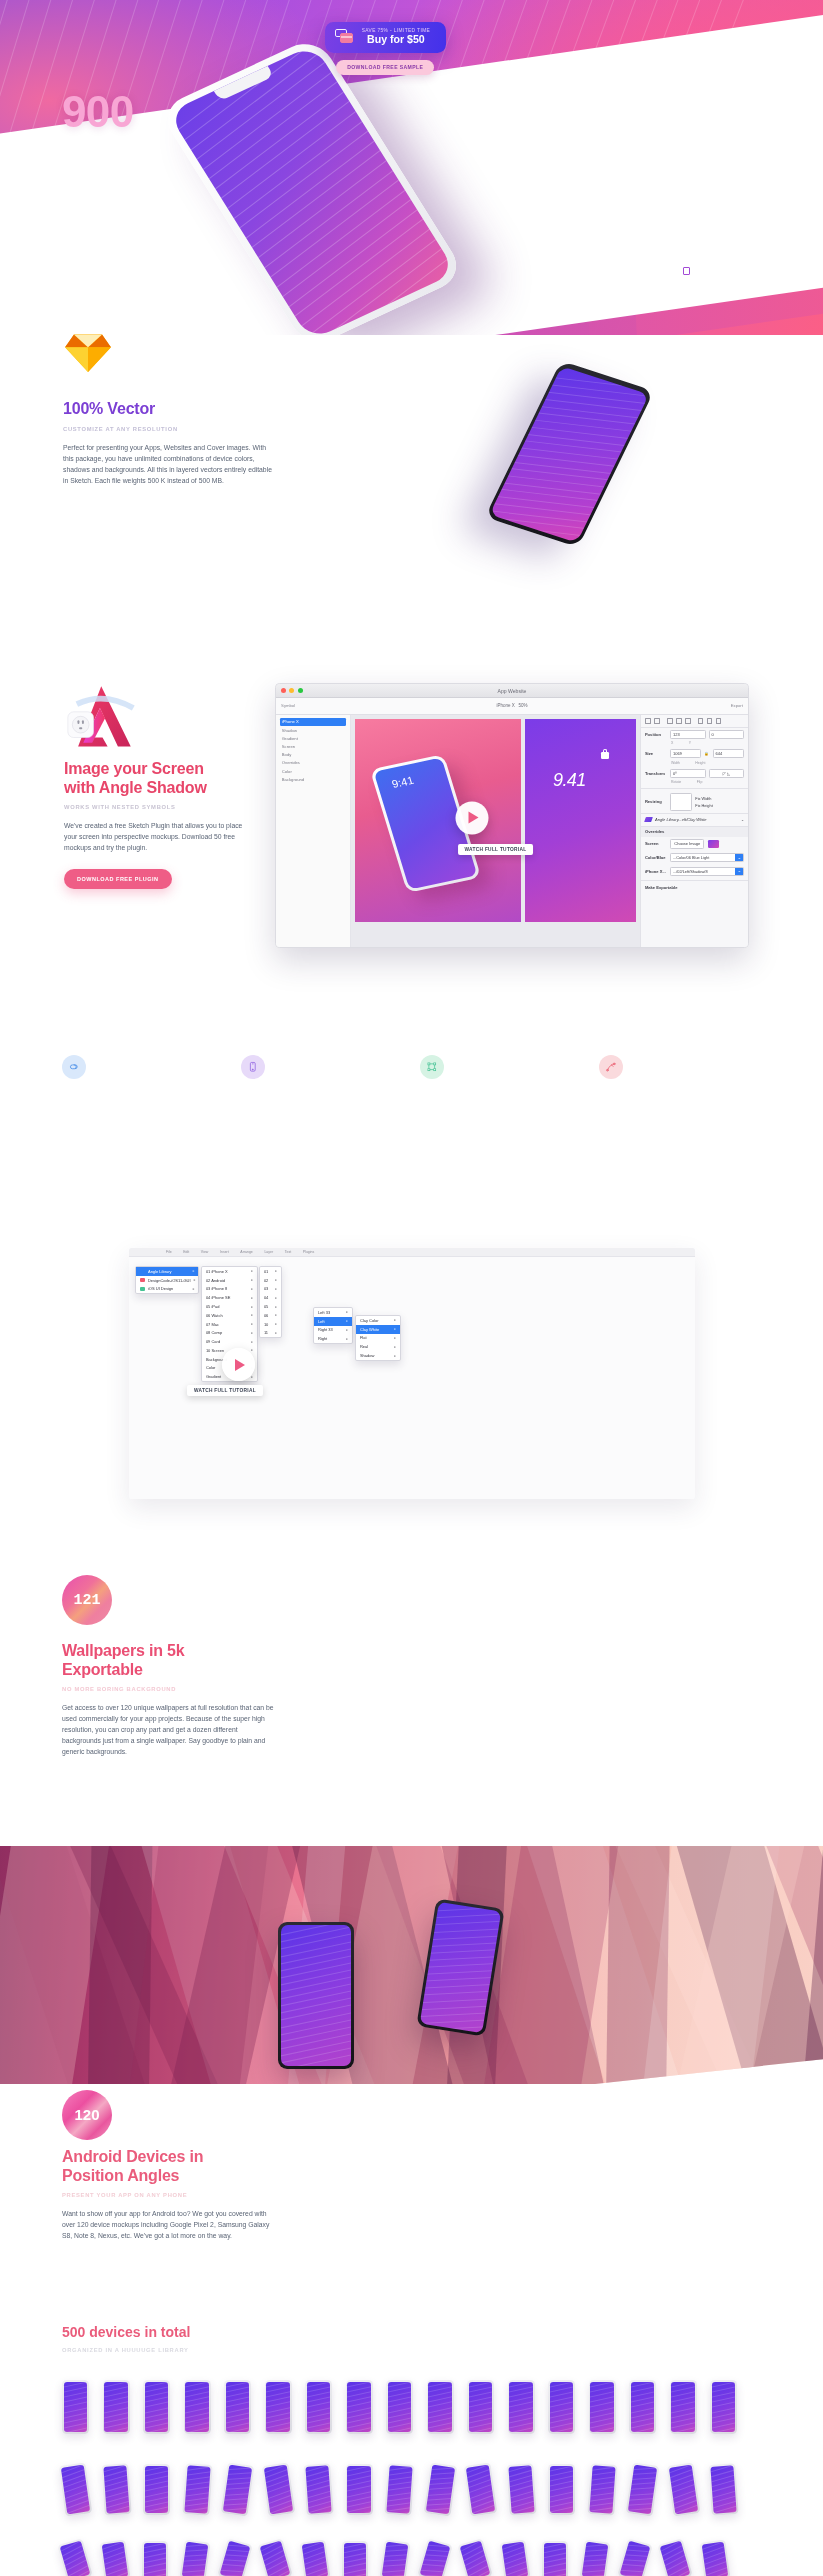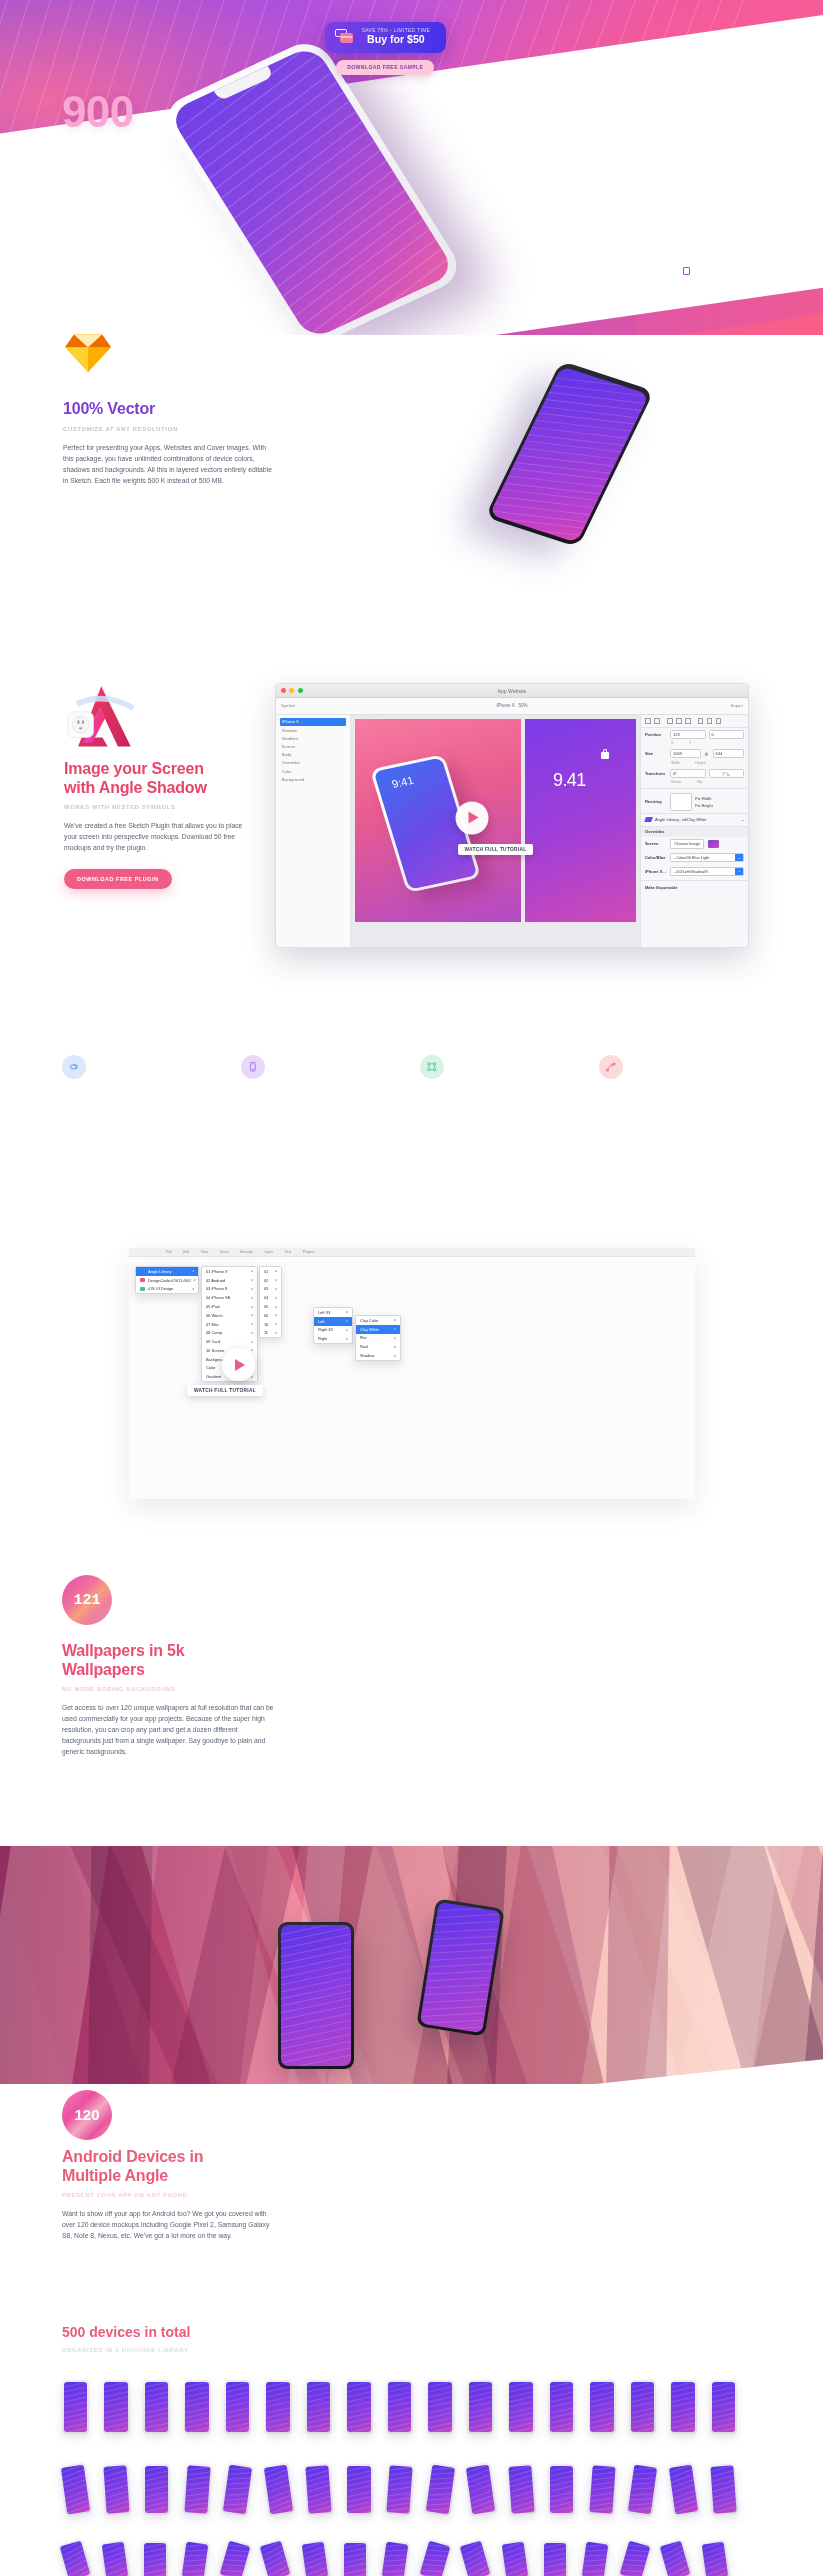--- a/index.html
+++ b/index.html
@@ -164,21 +164,21 @@
   .sk-left { width:75px; background:#fafafa; border-right:0.6px solid #e4e4ea; font-size:4.2px; color:#7b7b86; padding:3.2px 3.9px; }
   .sk-left .lyr { padding:1.6px 1.9px; border-radius:1.3px; }
   .sk-left .lyr.sel { background:#2e7ff5; color:#fff; }
   .sk-canvas { flex:1; position:relative; background:#e9e9ee; overflow:hidden; }
   .sk-art {
     position:absolute; left:3.9px; top:3.9px; width:166px; height:203px;
     background:linear-gradient(165deg,#f77ba0,#e85c8f 40%,#b24ac6 100%); overflow:hidden;
   }
   .sk-art2 {
     position:absolute; left:174px; top:3.9px; right:3.9px; height:203px;
-    background:linear-gradient(160deg,#7b3ce8,#a23fd6 55%,#d04ab4); overflow:hidden;
+    background:linear-gradient(160deg,#7b3ce8,#a23fd6 55%,#d04ab4); overflow:hidden;font-style:italic;
   }
   .sk-art-phone {
     position:absolute; left:33px; top:40px; width:75px; height:129px;
     border-radius:10.3px; background:linear-gradient(150deg,#ffffff,#e7e7ed);
     transform:rotate(-17deg) skewY(5deg); box-shadow:9px 11.6px 16.7px rgba(120,30,90,.3);
   }
   .sk-art-phone .s { position:absolute; inset:3.2px; border-radius:7.7px;
     background:linear-gradient(155deg,#3f6ef0,#6b4ae8 55%,#9a46dc); }
   .sk-time { position:absolute; left:37px; top:57px; font-size:11px; color:#fff; font-weight:300;
     transform:rotate(-17deg) skewY(5deg); }
@@ -817,21 +817,21 @@
     <div class="menus-watch-lbl">WATCH FULL TUTORIAL</div>
   </section>
 
   <section class="wall-sec">
     <div class="badge badge-121" style="position:absolute;left:62px;top:5.1px;">
       <span>121</span>
     </div>
     <div class="wall-copy">
       <h2 class="sec-title">
         <span>Wallpapers in 5k</span><br>
-        <span>Wallpapers</span>
+        <span>Exportable</span>
       </h2>
       <div class="sec-kicker">NO MORE BORING BACKGROUND</div>
       <p class="sec-body">Get access to over 120 unique wallpapers at full resolution that can be used commercially for your app projects. Because of the super high resolution, you can crop any part and get a dozen different backgrounds just from a single wallpaper. Say goodbye to plain and generic backgrounds.</p>
     </div>
   </section>
 
   <div class="poly-band">
     <div class="poly-inner" id="polyInner">
         <i style="left: 0px; width: 26px; background: rgba(90, 25, 70, 0.35); transform: rotate(-6deg);"></i>
         <i style="left: 75px; width: 73px; background: rgba(150, 40, 90, 0.25); transform: rotate(-12deg);"></i>
@@ -907,21 +907,21 @@
       </div>
   </div>
 
   <section class="and-sec">
     <div class="badge badge-120" style="position:absolute;left:62px;top:-1.3px;">
       <span>120</span>
     </div>
     <div class="and-copy">
       <h2 class="sec-title">
         <span>Android Devices in</span><br>
-        <span>Multiple Angle</span>
+        <span>Position Angles</span>
       </h2>
       <div class="sec-kicker">PRESENT YOUR APP ON ANY PHONE</div>
       <p class="sec-body">Want to show off your app for Android too? We got you covered with over 120 device mockups including Google Pixel 2, Samsung Galaxy S8, Note 8, Nexus, etc. We've got a lot more on the way.</p>
     </div>
   </section>
 
   <section class="tot-sec">
     <div class="tot-title">500 devices in total</div>
     <div class="tot-kicker">ORGANIZED IN A HUUUUGE LIBRARY</div>
     <div class="grid-row" id="gridRow1" style="top:64px;">

